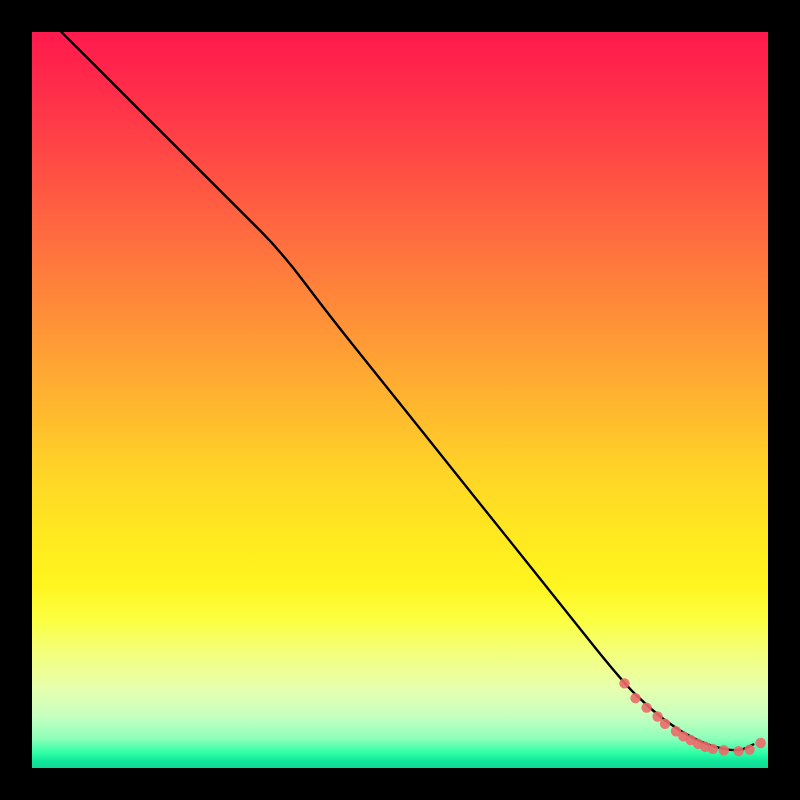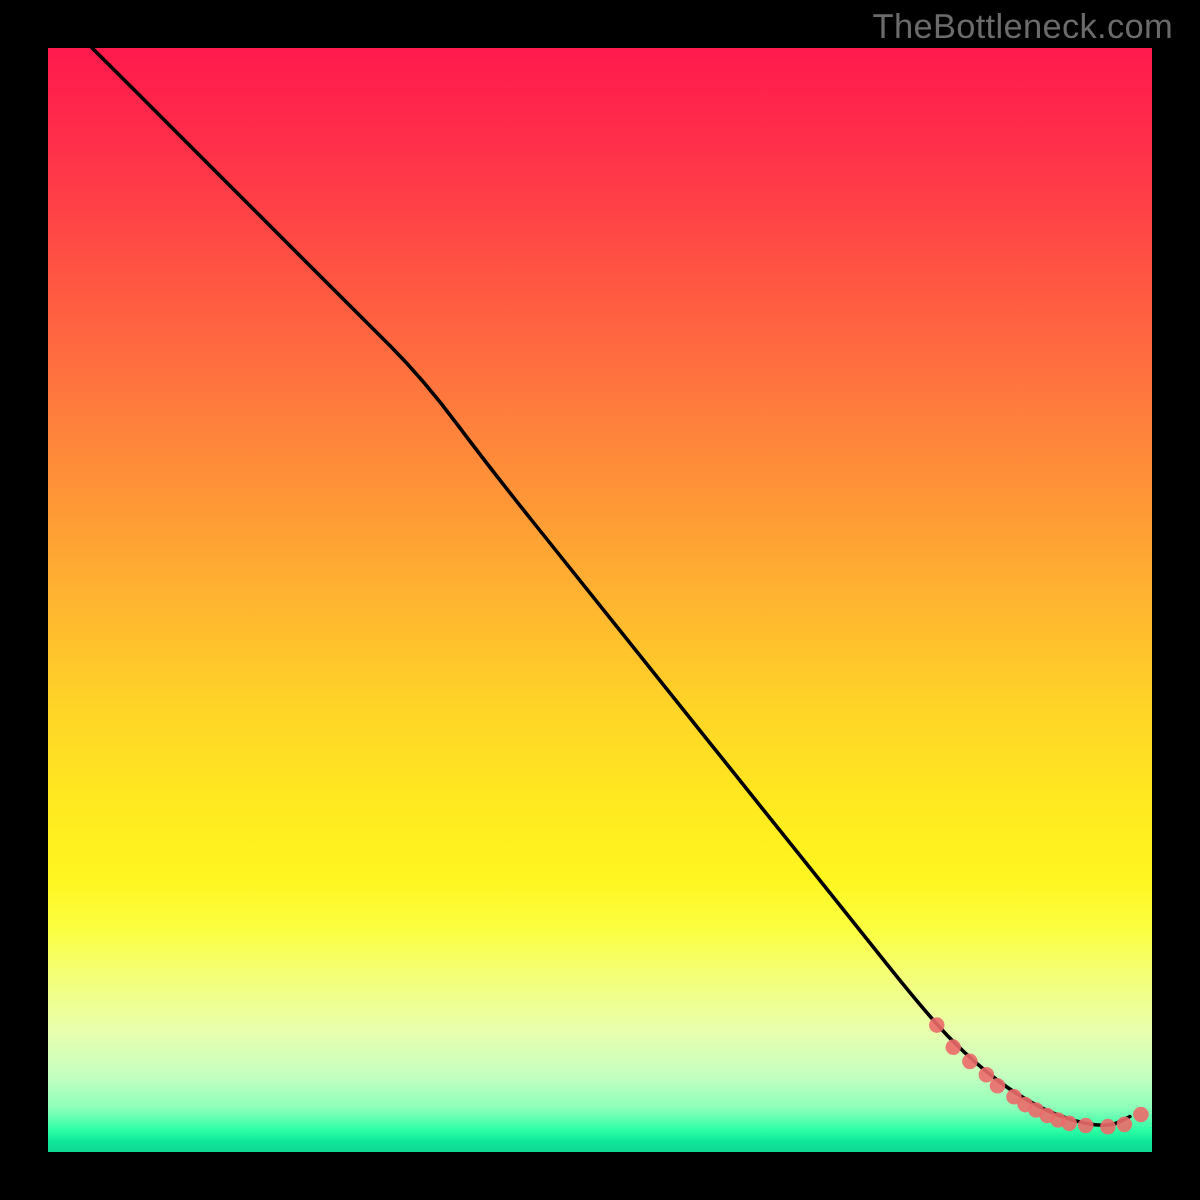--- a/index.html
+++ b/index.html
@@ -63,21 +63,20 @@
     width: 736px;
     height: 736px;
     z-index: 2;
     overflow: visible;
   }
 </style>
 </head>
 <body>
 
 <div class="frame">
-  <div class="watermark">TheBottleneck.com</div>
 
   <div class="plot"></div>
 
   <svg class="overlay" viewBox="0 0 736 736" preserveAspectRatio="none">
     <path id="curve-path" fill="none" stroke="#000000" stroke-width="2.4" stroke-linecap="round" stroke-linejoin="round" d="M 29.4 0.0 Q 29.4 0.0 58.9 29.4 Q 88.3 58.9 117.8 88.3 Q 147.2 117.8 176.6 147.2 Q 206.1 176.6 228.2 198.7 Q 250.2 220.8 272.3 250.2 Q 294.4 279.7 323.8 316.5 Q 353.3 353.3 382.7 390.1 Q 412.2 426.9 441.6 463.7 Q 471.0 500.5 500.5 537.3 Q 529.9 574.1 559.4 610.9 Q 588.8 647.7 603.5 662.4 Q 618.2 677.1 633.0 688.2 Q 647.7 699.2 662.4 706.6 Q 677.1 713.9 691.8 716.9 Q 706.6 719.8 713.9 716.1 T 721.3 712.4"></path>
     <g id="markers-group">
         <circle cx="592.5" cy="651.4" r="5.2" fill="#ec6a6a" fill-opacity="0.9"></circle>
         <circle cx="603.5" cy="666.1" r="5.2" fill="#ec6a6a" fill-opacity="0.9"></circle>
         <circle cx="614.6" cy="675.6" r="5.2" fill="#ec6a6a" fill-opacity="0.9"></circle>
         <circle cx="625.6" cy="684.5" r="5.2" fill="#ec6a6a" fill-opacity="0.9"></circle>

